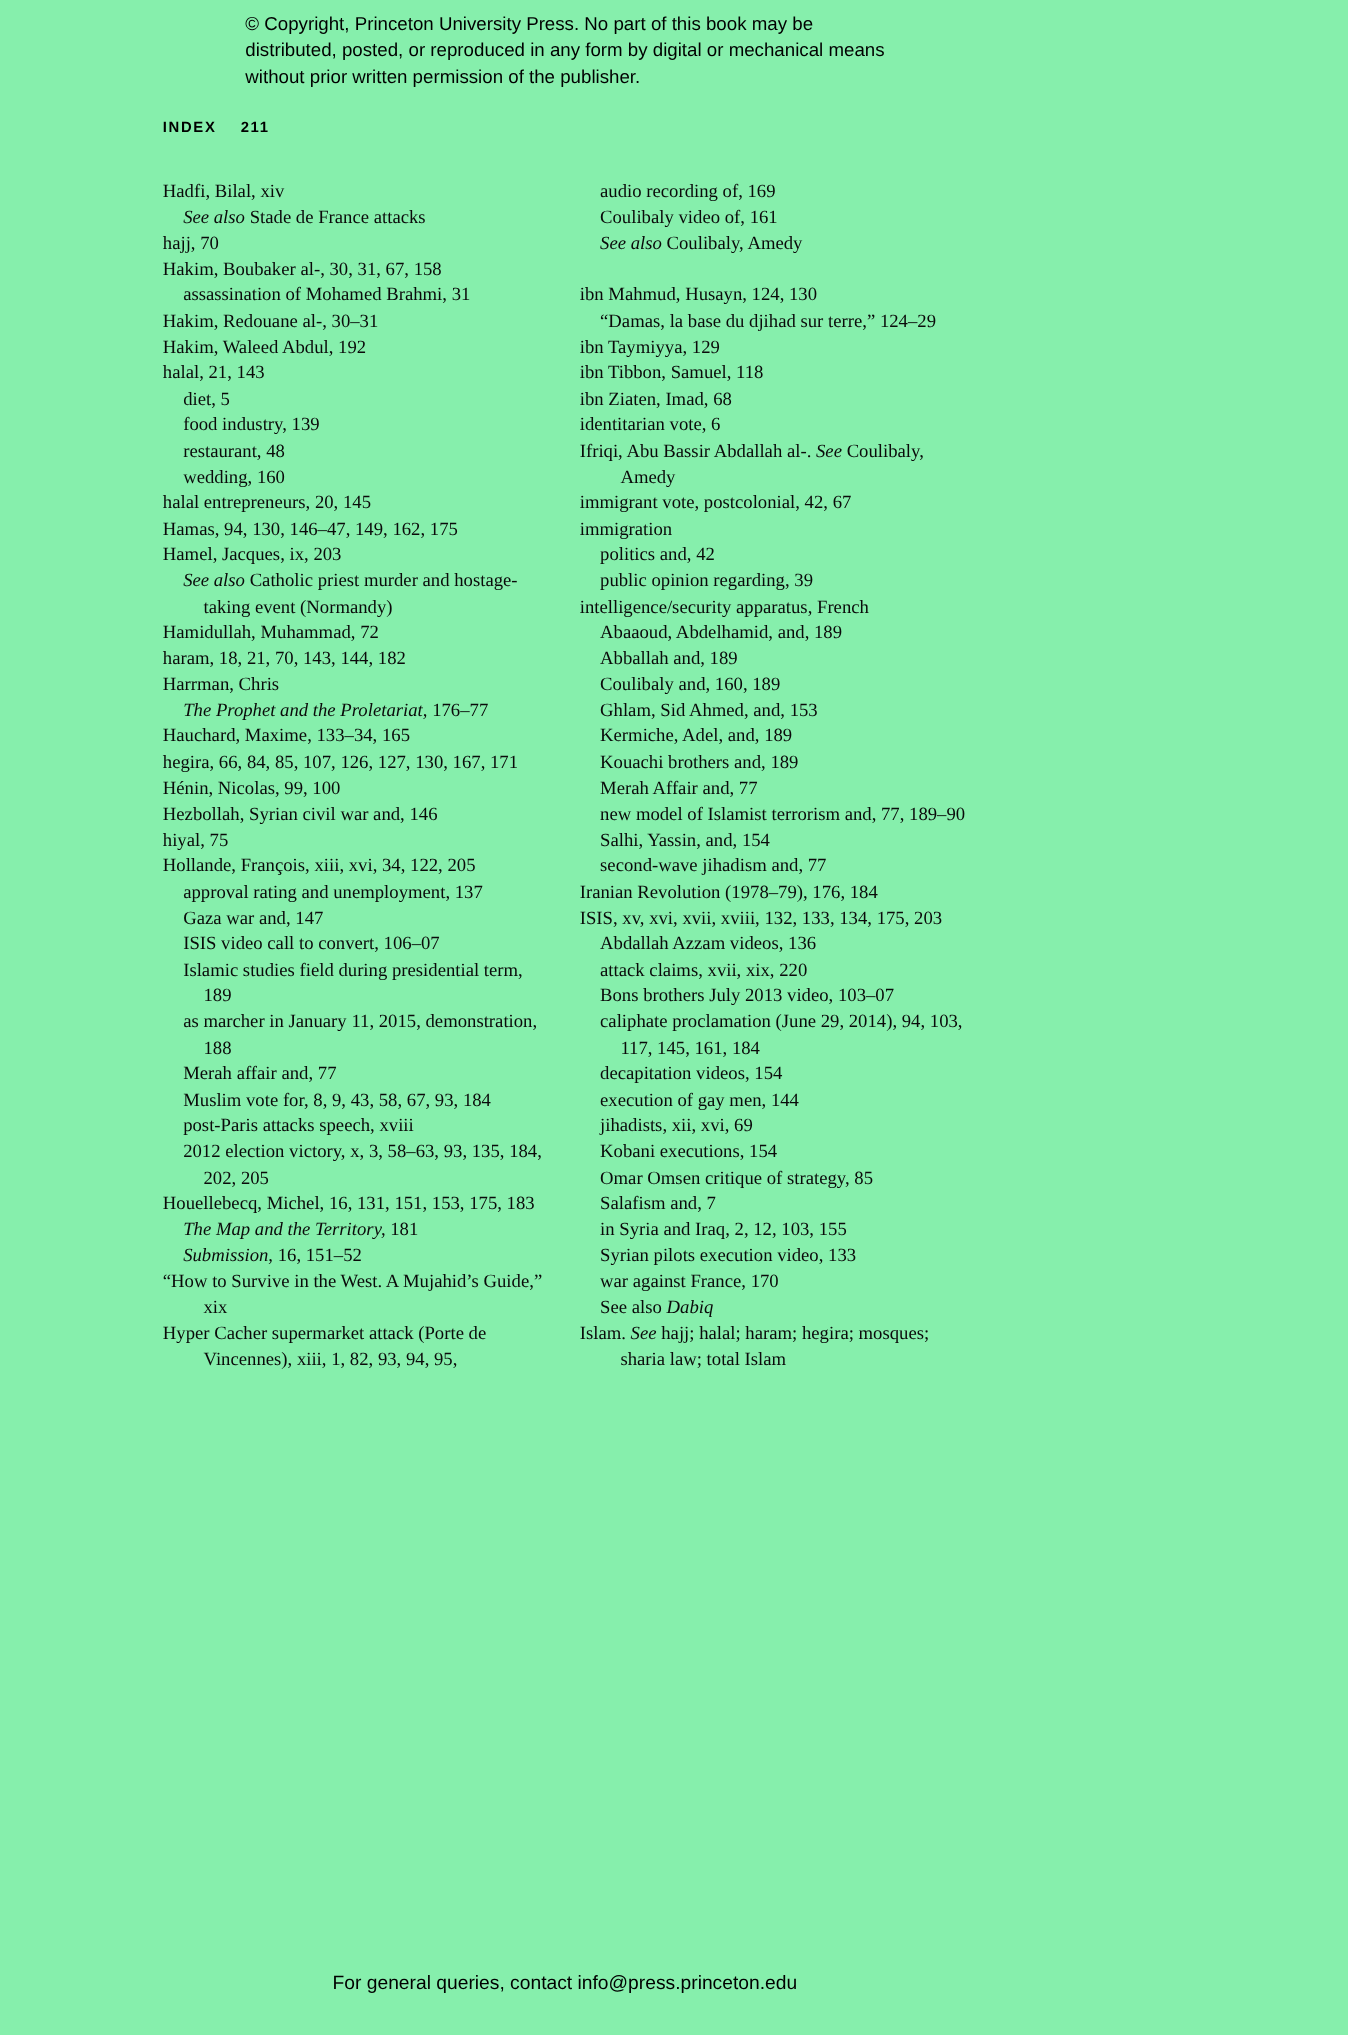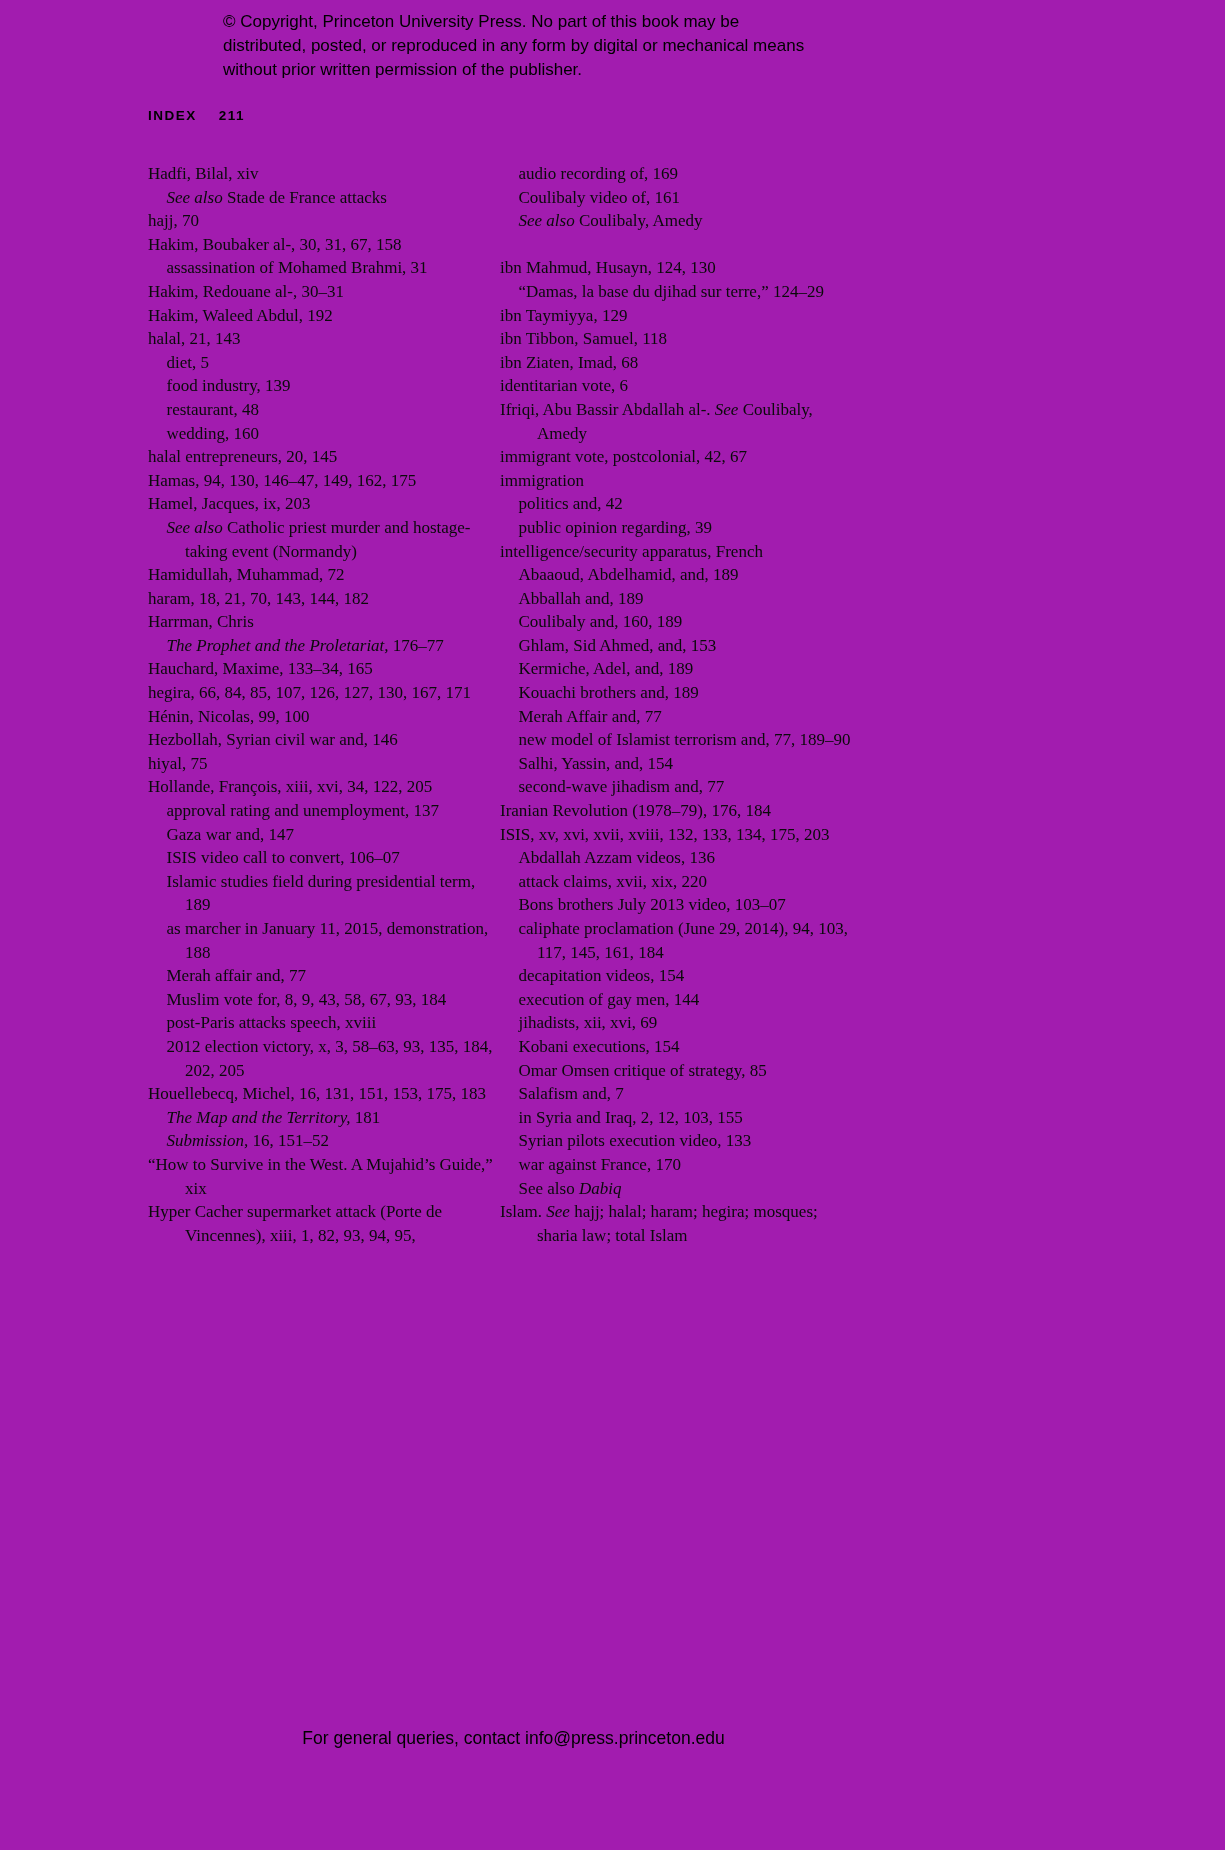--- a/index.html
+++ b/index.html
@@ -8,21 +8,21 @@
     height: 1850px;
     background: #ffffff;
     font-family: "Liberation Serif", serif;
     color: #0a0a0a;
     position: relative;
   }
   .page {
     position: relative;
     width: 1225px;
     height: 1850px;
-    background: #a21caf;
+    background: #86efac;
     overflow: hidden;
   }
   .copyright {
     position: absolute;
     left: 223px;
     top: 10px;
     width: 600px;
     font-family: "Liberation Sans", sans-serif;
     font-size: 17px;
     line-height: 24px;
@@ -41,36 +41,37 @@
     font-size: 13.5px;
     letter-spacing: 1.5px;
     color: #000000;
   }
   .index-body {
     position: absolute;
     left: 148px;
     top: 162px;
     width: 731px;
     display: flex;
+    gap: 27px;
   }
   .col {
     width: 352px;
     font-size: 17px;
     line-height: 23.6px;
   }
   .entry { margin: 0; }
   .lvl0 { padding-left: 37px; text-indent: -37px; }
   .lvl1 { padding-left: 37px; text-indent: -18.5px; }
   .lvl2 { padding-left: 37px; text-indent: 0; }
   .spacer { height: 23.6px; }
   .it { font-style: italic; }
   .footer {
     position: absolute;
     left: 148px;
-    top: 1728px;
+    top: 1792px;
     width: 731px;
     text-align: center;
     font-family: "Liberation Sans", sans-serif;
     font-size: 17.5px;
     color: #000000;
   }
 </style>
 </head>
 <body>
 

